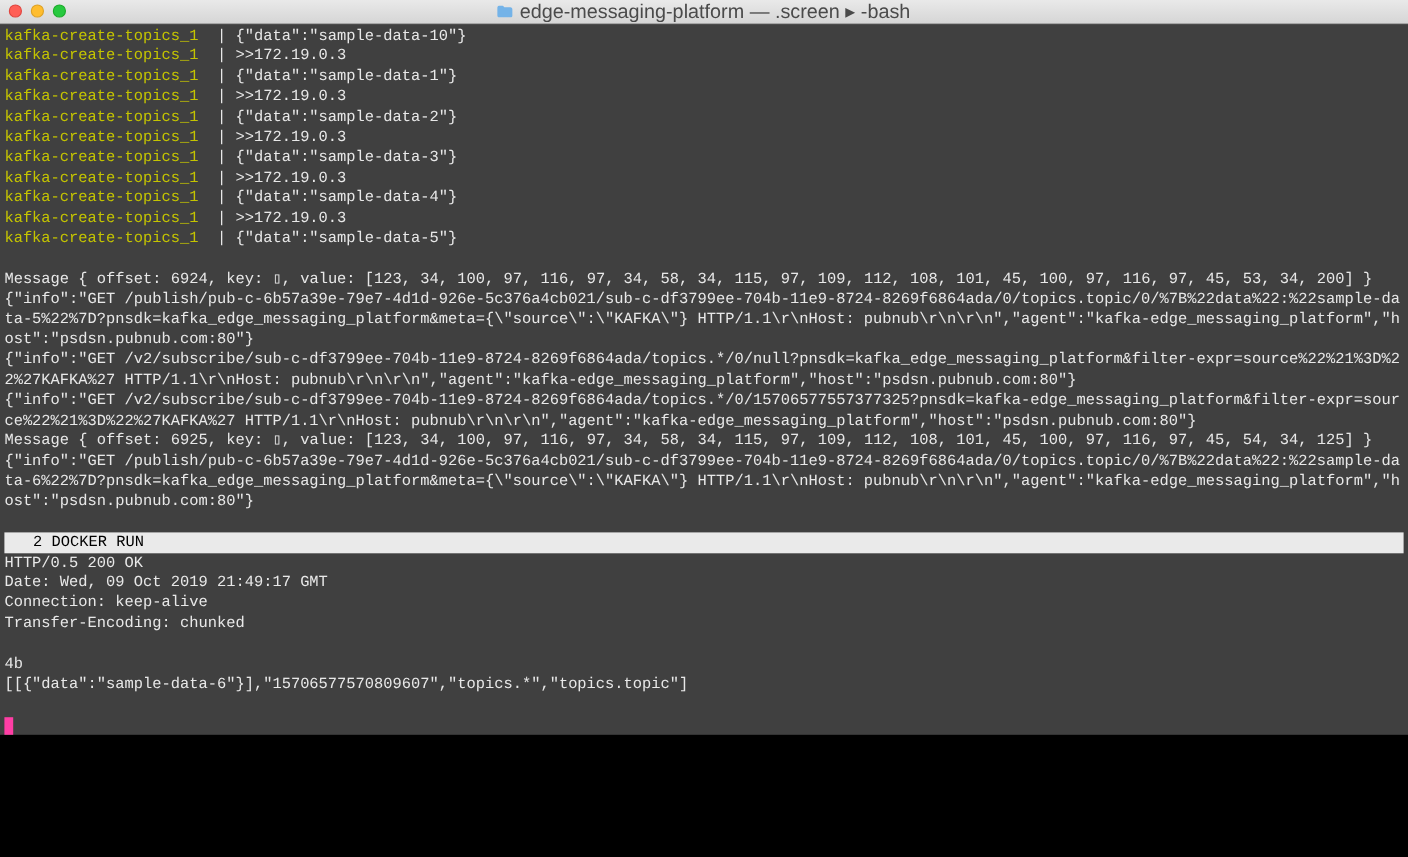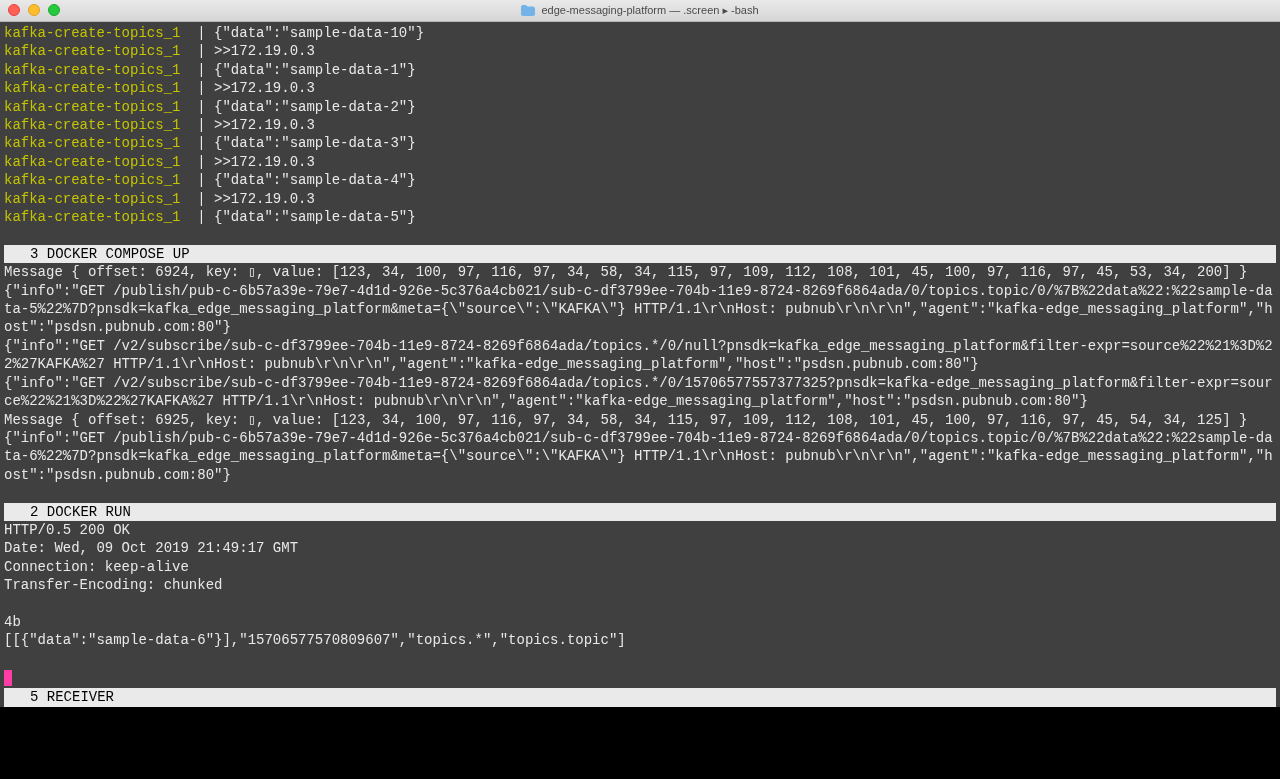--- a/index.html
+++ b/index.html
@@ -8,21 +8,21 @@
   .titlebar {
     height: 22px; background: linear-gradient(#e9e9e9, #d6d6d6);
     display: flex; align-items: center; position: relative;
     border-bottom: 1px solid #b6b6b6;
   }
   .traffic-lights { position: absolute; left: 8px; top: 4px; display: flex; gap: 8px; }
   .tl { width: 12px; height: 12px; border-radius: 50%; }
   .tl.red { background:#ff5f56; border:1px solid #e0443e; }
   .tl.yellow { background:#ffbd2e; border:1px solid #dea123; }
   .tl.green { background:#27c93f; border:1px solid #1aab29; }
-  .title-center { flex: 1; display:flex; justify-content:center; align-items:center; gap:6px; color:#4a4a4a; font-family: -apple-system, Helvetica, Arial, sans-serif; font-size:11px; }
+  .title-center { flex: 1; display:flex; justify-content:center; align-items:center; gap:6px; color:#4a4a4a; font-family: -apple-system, Helvetica, Arial, sans-serif; font-size:18px; }
   .folder-icon { display:inline-block; }
   .folder-icon svg { display:block; }
 
   .terminal { background:#404040; padding: 2px 4px 0 4px; }
 
   .kafka-line { white-space: pre; }
   .kafka-prefix { color:#c4c400; }
   .kafka-rest { color:#e8e8e8; }
 
   .blank { height:18.4px; }
@@ -66,21 +66,20 @@
       <div class="kafka-line"><span class="kafka-prefix">kafka-create-topics_1  </span><span class="kafka-rest">| &gt;&gt;172.19.0.3</span></div>
       <div class="kafka-line"><span class="kafka-prefix">kafka-create-topics_1  </span><span class="kafka-rest">| {"data":"sample-data-3"}</span></div>
       <div class="kafka-line"><span class="kafka-prefix">kafka-create-topics_1  </span><span class="kafka-rest">| &gt;&gt;172.19.0.3</span></div>
       <div class="kafka-line"><span class="kafka-prefix">kafka-create-topics_1  </span><span class="kafka-rest">| {"data":"sample-data-4"}</span></div>
       <div class="kafka-line"><span class="kafka-prefix">kafka-create-topics_1  </span><span class="kafka-rest">| &gt;&gt;172.19.0.3</span></div>
       <div class="kafka-line"><span class="kafka-prefix">kafka-create-topics_1  </span><span class="kafka-rest">| {"data":"sample-data-5"}</span></div>
     </div>
 
   <div class="blank"></div>
 
-  <div class="section-bar">3 DOCKER COMPOSE UP</div>
   <div class="raw-line">Message { offset: 6924, key: ▯, value: [123, 34, 100, 97, 116, 97, 34, 58, 34, 115, 97, 109, 112, 108, 101, 45, 100, 97, 116, 97, 45, 53, 34, 200] }</div>
   <div class="raw-line">{"info":"GET /publish/pub-c-6b57a39e-79e7-4d1d-926e-5c376a4cb021/sub-c-df3799ee-704b-11e9-8724-8269f6864ada/0/topics.topic/0/%7B%22data%22:%22sample-data-5%22%7D?pnsdk=kafka_edge_messaging_platform&amp;meta={\"source\":\"KAFKA\"} HTTP/1.1\r\nHost: pubnub\r\n\r\n","agent":"kafka-edge_messaging_platform","host":"psdsn.pubnub.com:80"}</div>
   <div class="raw-line">{"info":"GET /v2/subscribe/sub-c-df3799ee-704b-11e9-8724-8269f6864ada/topics.*/0/null?pnsdk=kafka_edge_messaging_platform&amp;filter-expr=source%22%21%3D%22%27KAFKA%27 HTTP/1.1\r\nHost: pubnub\r\n\r\n","agent":"kafka-edge_messaging_platform","host":"psdsn.pubnub.com:80"}</div>
   <div class="raw-line">{"info":"GET /v2/subscribe/sub-c-df3799ee-704b-11e9-8724-8269f6864ada/topics.*/0/15706577557377325?pnsdk=kafka-edge_messaging_platform&amp;filter-expr=source%22%21%3D%22%27KAFKA%27 HTTP/1.1\r\nHost: pubnub\r\n\r\n","agent":"kafka-edge_messaging_platform","host":"psdsn.pubnub.com:80"}</div>
   <div class="raw-line">Message { offset: 6925, key: ▯, value: [123, 34, 100, 97, 116, 97, 34, 58, 34, 115, 97, 109, 112, 108, 101, 45, 100, 97, 116, 97, 45, 54, 34, 125] }</div>
   <div class="raw-line">{"info":"GET /publish/pub-c-6b57a39e-79e7-4d1d-926e-5c376a4cb021/sub-c-df3799ee-704b-11e9-8724-8269f6864ada/0/topics.topic/0/%7B%22data%22:%22sample-data-6%22%7D?pnsdk=kafka_edge_messaging_platform&amp;meta={\"source\":\"KAFKA\"} HTTP/1.1\r\nHost: pubnub\r\n\r\n","agent":"kafka-edge_messaging_platform","host":"psdsn.pubnub.com:80"}</div>
 
   <div class="blank"></div>
 
   <div class="section-bar">2 DOCKER RUN</div>
@@ -88,14 +87,13 @@
   <div class="raw-line">Date: Wed, 09 Oct 2019 21:49:17 GMT</div>
   <div class="raw-line">Connection: keep-alive</div>
   <div class="raw-line">Transfer-Encoding: chunked</div>
   <div class="blank"></div>
   <div class="raw-line">4b</div>
   <div class="raw-line">[[{"data":"sample-data-6"}],"15706577570809607","topics.*","topics.topic"]</div>
 
   <div class="blank"></div>
   <span class="cursor"></span>
 
-  <div class="section-bar bottom">5 RECEIVER</div>
 </div>
 
 </body></html>

